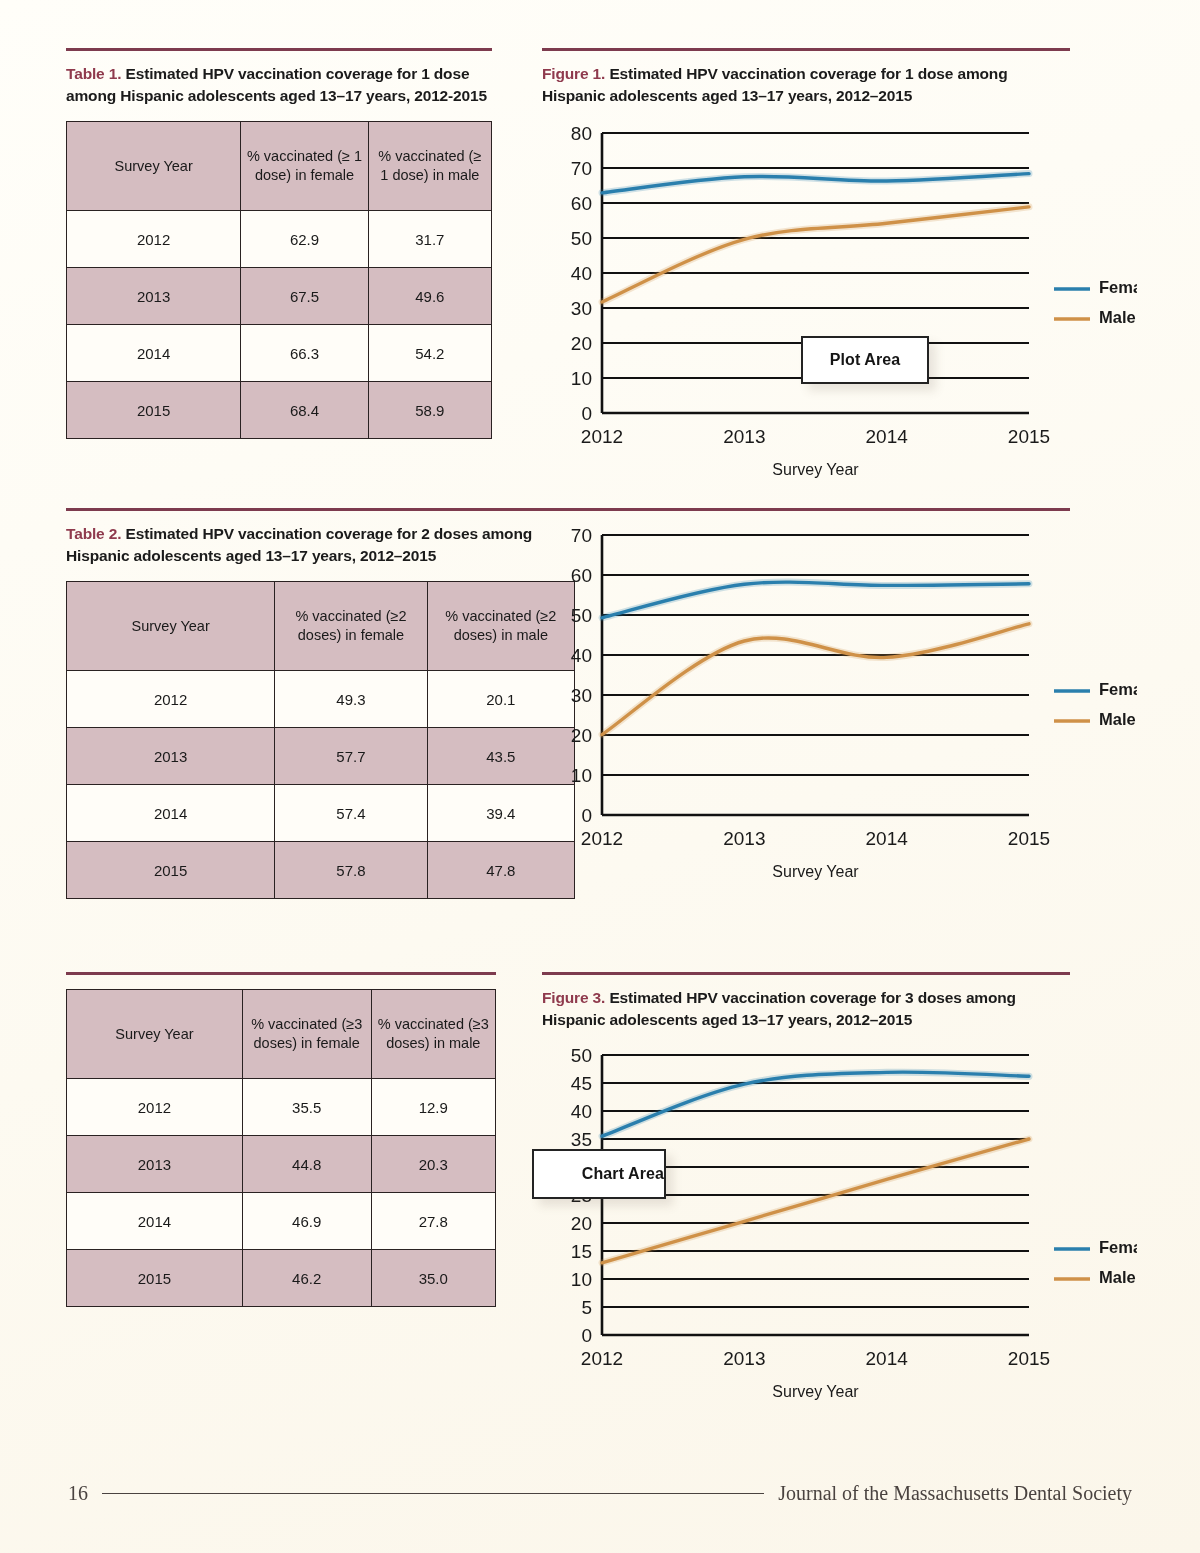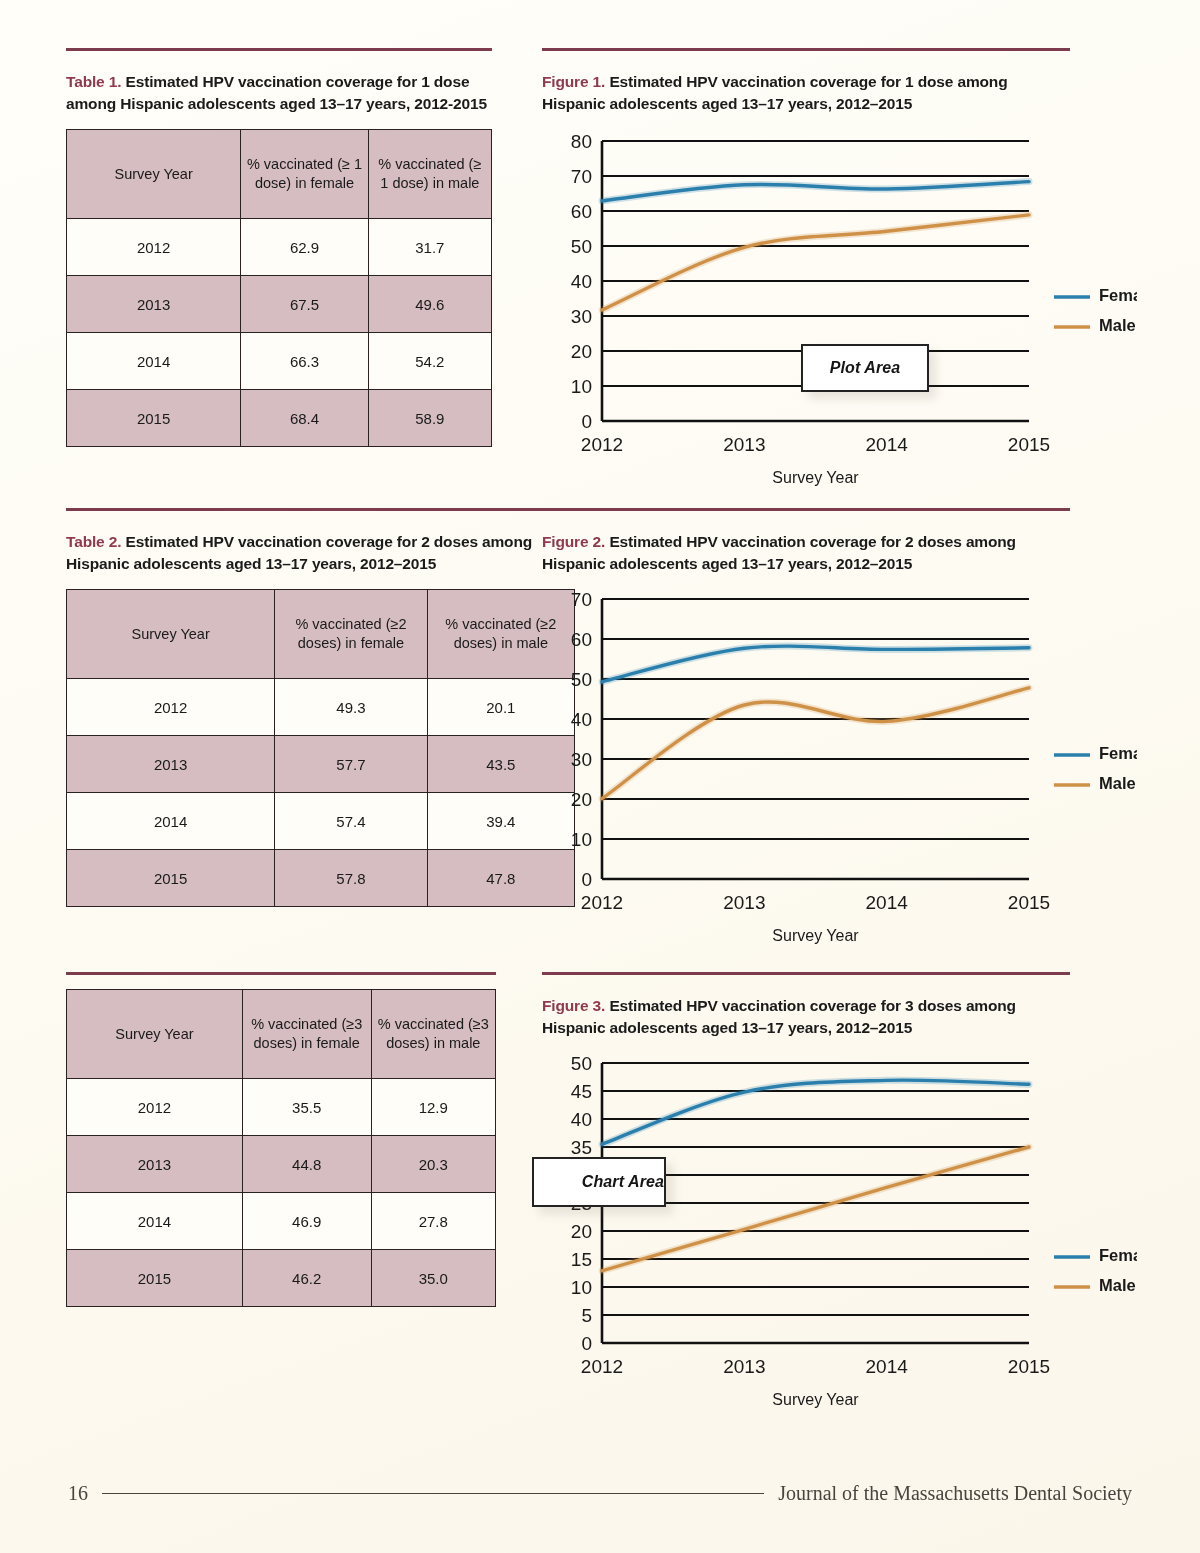--- a/index.html
+++ b/index.html
@@ -30,21 +30,21 @@
     background: #7d3b4e;
     width: 100%;
   }
 
   .cap {
     font-size: 15.5px;
     font-weight: bold;
     line-height: 1.42;
     letter-spacing: -0.15px;
     color: #1b1b1b;
-    margin-top: 20px;
+    margin-top: 12px;
   }
   .cap .lead { color: #8f3a4d; }
 
   
   table.tbl {
     border-collapse: collapse;
     width: 100%;
     table-layout: fixed;
     margin-top: 14px;
     background: #fffdf8;
@@ -107,21 +107,20 @@
     border: 2.4px solid #232323;
     font-size: 16px;
     font-weight: bold;
     color: #151515;
     display: flex;
     align-items: center;
     justify-content: center;
     box-shadow: 7px 7px 9px rgba(90,80,60,0.13);
     white-space: nowrap;
     letter-spacing: 0.1px;
-    font-style: italic;
   }
 
   
   .footer {
     position: absolute;
     left: 68px;
     right: 68px;
     bottom: 48px;
     display: flex;
     align-items: center;
@@ -276,23 +275,20 @@
           <td>2015</td>
           <td>57.8</td>
           <td>47.8</td>
         </tr>
       </tbody>
     </table>
   </div>
 
   <div class="block" style="left:542px; top:508px; width:528px;">
     <div class="rule"></div>
-    <div class="cap">
-      <span class="lead">Figure 2.</span><span> Estimated HPV vaccination coverage for 2 doses among Hispanic adolescents aged 13–17 years, 2012–2015</span>
-    </div>
     <div class="chart-wrap" style="margin-top:8px;">
       <svg class="chart-svg" id="chart-1" width="595" height="405" viewBox="0 0 595 405">
           <line x1="60" y1="296" x2="487" y2="296" stroke="#111111" stroke-width="2.6"></line>
           <text x="50" y="302.5" class="tick-label" text-anchor="end">0</text>
           <line x1="60" y1="256" x2="487" y2="256" stroke="#111111" stroke-width="2"></line>
           <text x="50" y="262.5" class="tick-label" text-anchor="end">10</text>
           <line x1="60" y1="216" x2="487" y2="216" stroke="#111111" stroke-width="2"></line>
           <text x="50" y="222.5" class="tick-label" text-anchor="end">20</text>
           <line x1="60" y1="176" x2="487" y2="176" stroke="#111111" stroke-width="2"></line>
           <text x="50" y="182.5" class="tick-label" text-anchor="end">30</text>

